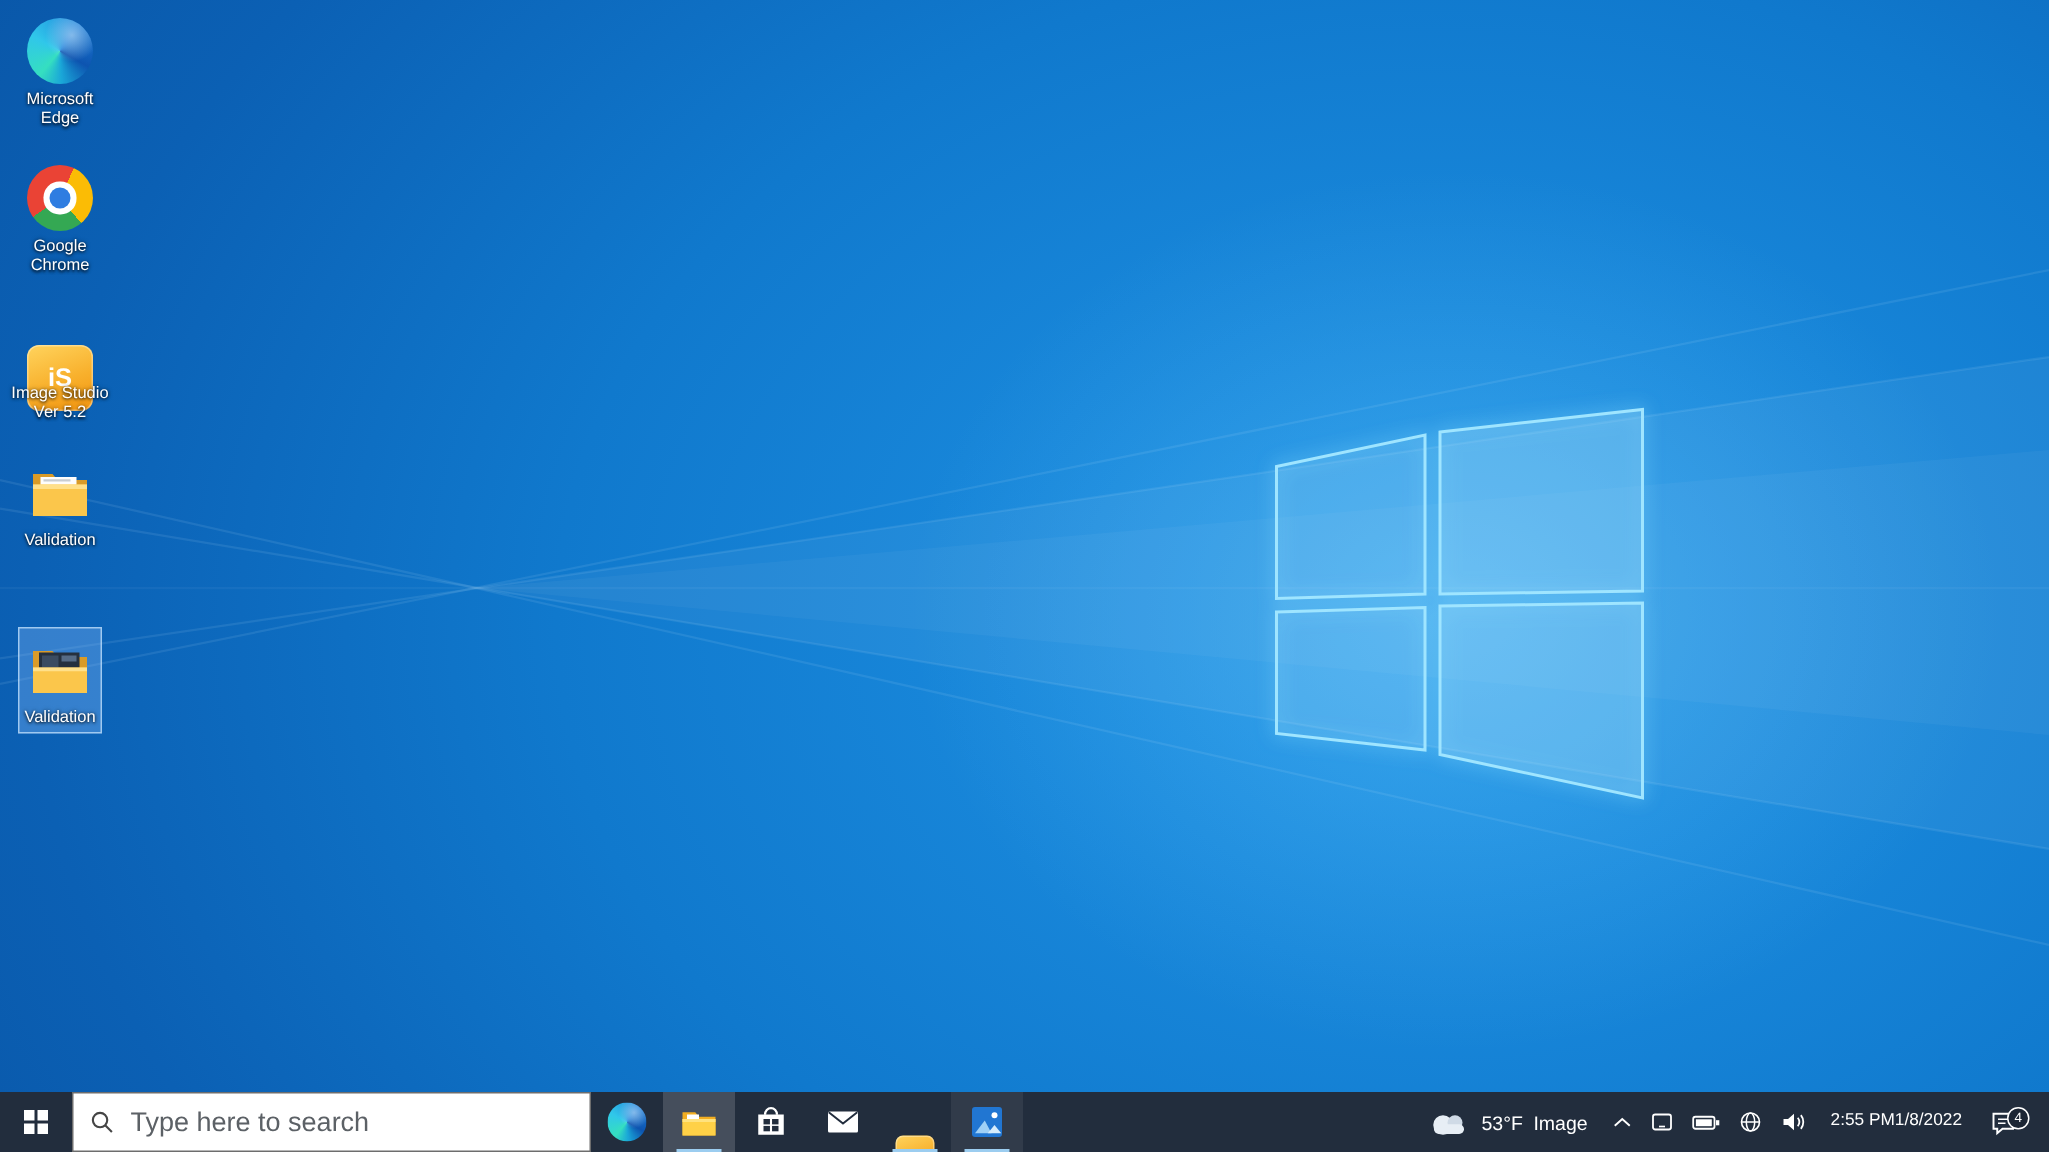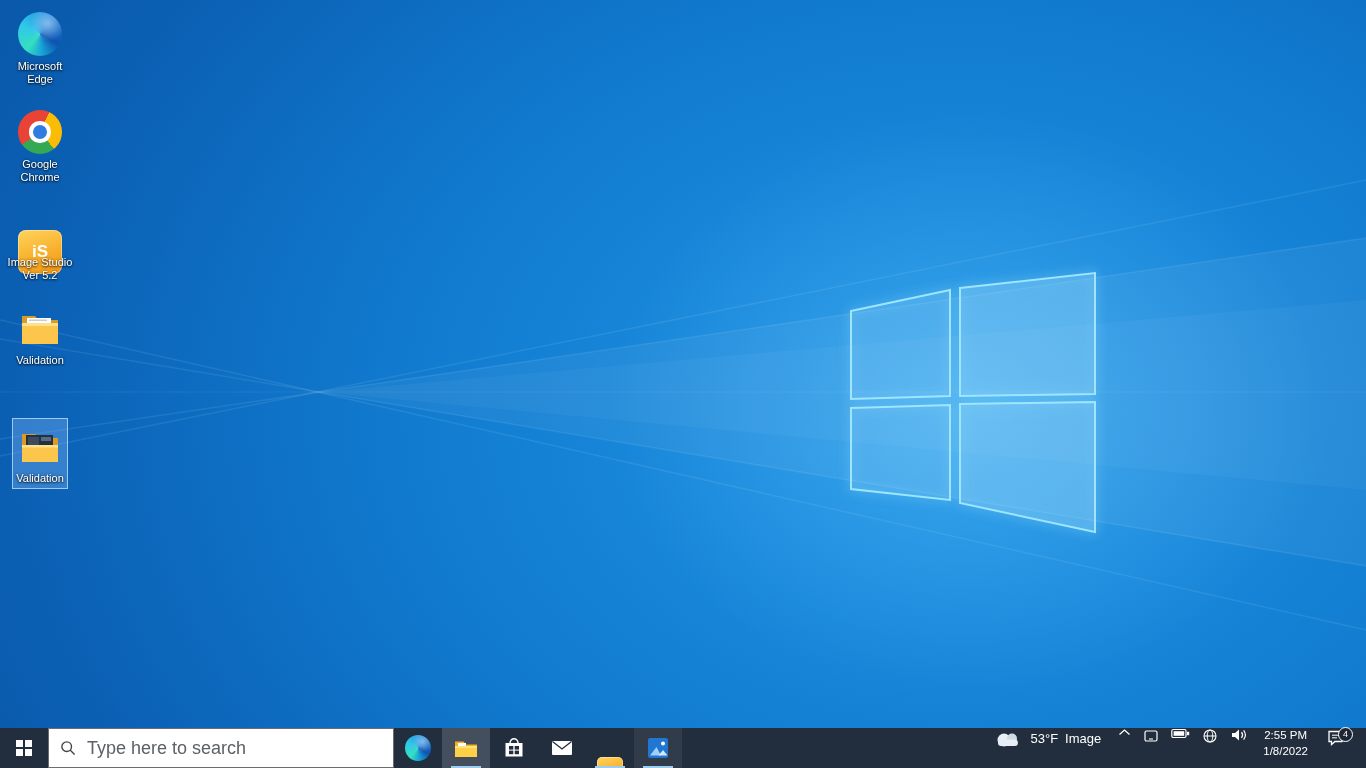--- a/index.html
+++ b/index.html
@@ -42,24 +42,24 @@
 
   .win-grid{display:grid;grid-template-columns:7px 7px;grid-template-rows:7px 7px;gap:1.5px;}
   .win-grid span{background:#fff;}
 
   .search{width:346px;background:#fff;display:flex;align-items:center;gap:9px;padding:0 11px;
     border:1px solid #6d6d6d;box-sizing:border-box;}
   .search input{border:none;outline:none;flex:1;font-size:18px;color:#333;background:transparent;
     font-family:"Liberation Sans","DejaVu Sans",sans-serif;}
   .search input::placeholder{color:#5c6166;}
 
-  .tray{margin-left:auto;display:flex;align-items:flex-start;color:#fff;}
+  .tray{margin-left:auto;display:flex;align-items:center;color:#fff;}
   .tray-item{display:flex;align-items:center;padding:0 6px;cursor:pointer;}
   .weather{gap:7px;font-size:13px;padding:0 11px;white-space:nowrap;}
-  .clock{flex-direction:column;justify-content:center;font-size:11.5px;line-height:1.35;text-align:center;padding:0 9px;}
+  .clock{flex-direction:row;justify-content:center;font-size:11.5px;line-height:1.35;text-align:center;padding:0 9px;}
   .action-center{position:relative;padding:0 14px 0 9px;}
   .badge{position:absolute;right:6px;bottom:5px;min-width:13px;height:13px;border-radius:50%;
     background:#1b2534;border:1px solid #fff;color:#fff;font-size:9px;line-height:13px;text-align:center;box-sizing:content-box;}
   .show-desktop{width:6px;border-left:1px solid rgba(255,255,255,0.3);cursor:pointer;}
 </style>
 </head>
 <body>
 
 <div class="screen">
 

